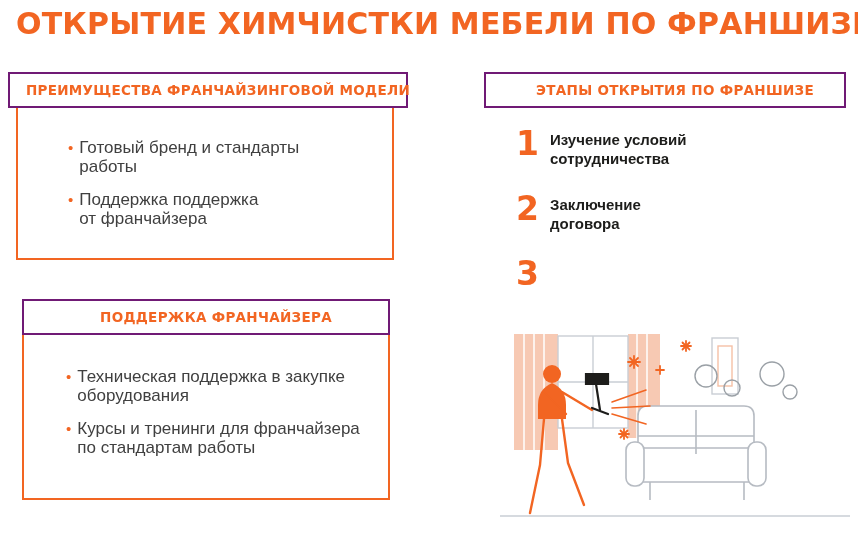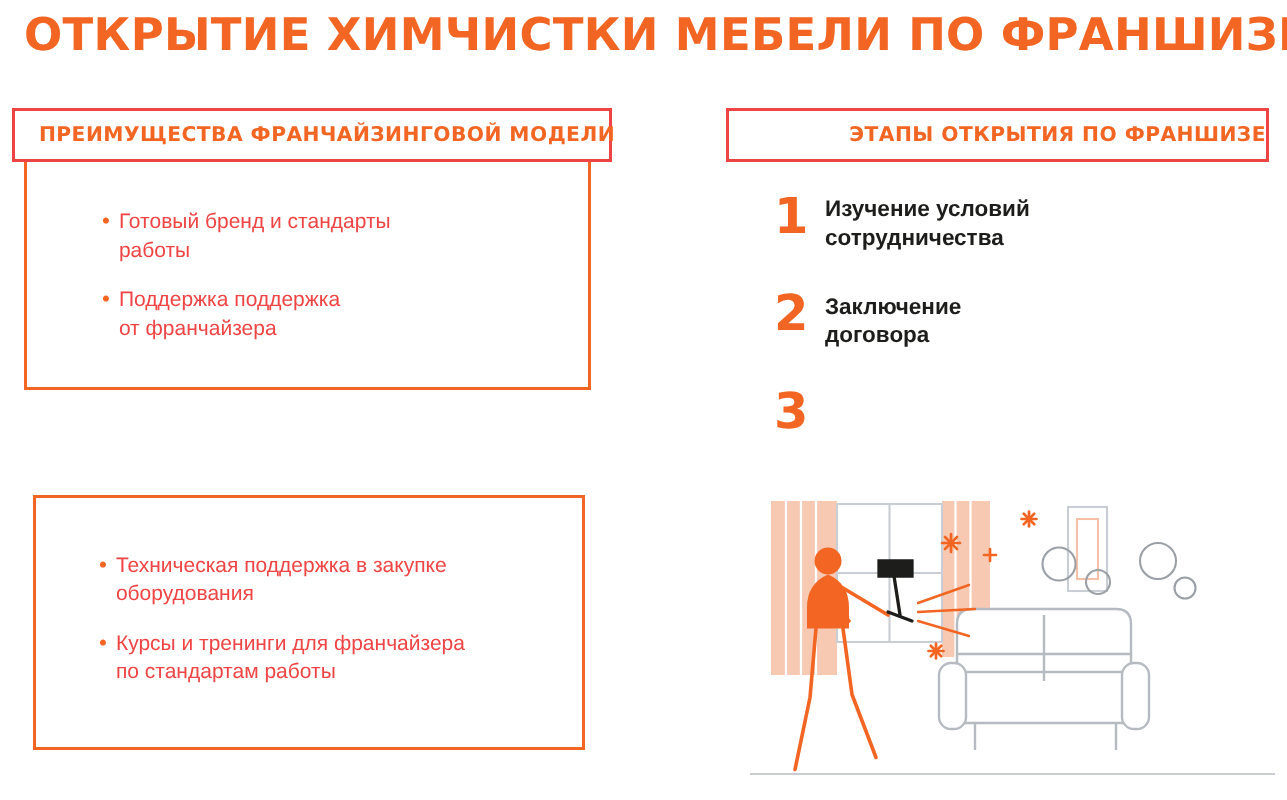--- a/index.html
+++ b/index.html
@@ -37,21 +37,21 @@
 
   
   .panel {
     position: absolute;
     border: 2px solid #F26522;
     box-sizing: border-box;
     background: #ffffff;
   }
   .panel-head {
     position: absolute;
-    border: 2px solid #ef4444;
+    border: 2px solid #701a75;
     box-sizing: border-box;
     background: #ffffff;
     display: flex;
     align-items: center;
     justify-content: center;
     z-index: 3;
     padding-left: 20px;
   }
   .panel-head span {
     font-size: 13.5px;
@@ -75,23 +75,23 @@
     margin-bottom: 14px;
   }
   .bullet .dot {
     color: #F26522;
     font-size: 15px;
     line-height: 19px;
     margin-right: 6px;
     flex: 0 0 auto;
   }
   .bullet .btext {
-    font-size: 14px;
+    font-size: 17px;
     line-height: 19px;
-    color: #ef4444;
+    color: #404040;
     white-space: pre-line;
   }
 
   
   .steps {
     position: absolute;
     left: 516px;
     top: 127px;
     width: 320px;
   }
@@ -145,34 +145,37 @@
 работы</span>
     </div>
     <div class="bullet">
       <span class="dot">•</span>
       <span class="btext">Поддержка поддержка
 от франчайзера</span>
     </div>
   </div>
 
   <div class="panel" style="left:22px; top:330px; width:368px; height:170px;"></div>
+  <div class="panel-head" style="left:22px; top:299px; width:368px; height:36px;">
+    <span>Поддержка франчайзера</span>
+  </div>
   <div class="bullets" style="left:66px; top:367px; width:320px;">
     <div class="bullet">
       <span class="dot">•</span>
       <span class="btext">Техническая поддержка в закупке
 оборудования</span>
     </div>
     <div class="bullet">
       <span class="dot">•</span>
       <span class="btext">Курсы и тренинги для франчайзера
 по стандартам работы</span>
     </div>
   </div>
 
-  <div class="panel-head" style="left:484px; top:72px; width:362px; height:36px;justify-content:flex-end;">
+  <div class="panel-head" style="left:484px; top:72px; width:362px; height:36px;">
     <span>Этапы открытия по франшизе</span>
   </div>
 
   <div class="steps">
     <div class="step">
       <div class="num">1</div>
       <div class="stext">Изучение условий
 сотрудничества</div>
     </div>
     <div class="step">

